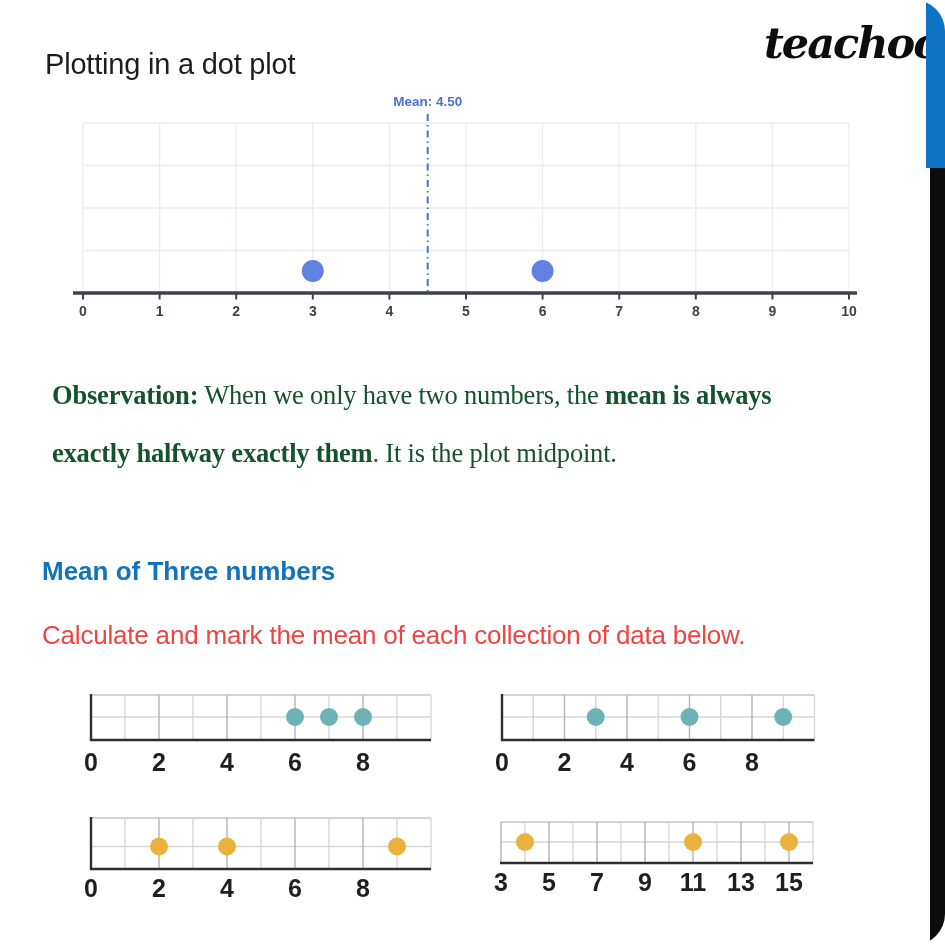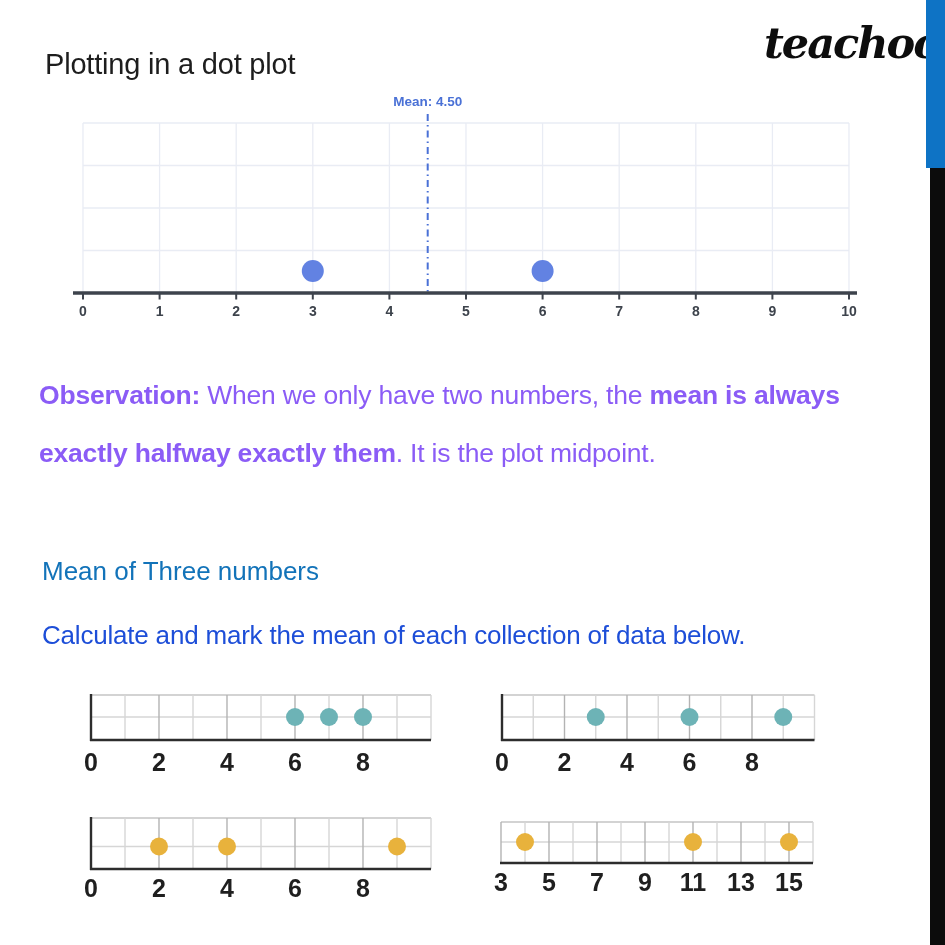--- a/index.html
+++ b/index.html
@@ -1,26 +1,26 @@
 <!DOCTYPE html>
 <html><head>
 <meta charset="utf-8">
 <style>
   html,body{margin:0;padding:0;background:#ffffff;}
   .page{position:relative;width:945px;height:945px;background:#ffffff;overflow:hidden;
-        font-family:"Liberation Sans",sans-serif;}
+        font-family:"Liberation Sans",sans-serif;border-radius:31px;}
   .page-title{position:absolute;left:45px;top:48px;font-size:29px;color:#1d1d1d;letter-spacing:-0.2px;}
   .brand-logo{position:absolute;left:764px;top:18px;font-family:"DejaVu Serif",serif;
         font-style:italic;font-weight:bold;font-size:43px;color:#0d0d0d;letter-spacing:-2px;}
   .main-chart{position:absolute;left:65px;top:88px;}
-  .observation{position:absolute;left:39px;top:366px;width:885px;margin:0;
-        font-size:26.5px;line-height:58px;color:#8b5cf6;letter-spacing:-0.2px;}
+  .observation{position:absolute;left:52px;top:366px;width:885px;margin:0;
+        font-size:26.5px;line-height:58px;color:#14532d;letter-spacing:-0.2px;font-family:Liberation Serif, serif;}
   .observation .line{display:block;}
-  .section-heading{position:absolute;left:42px;top:556px;font-size:26px;font-weight:normal;color:#1273b9;}
-  .section-instruction{position:absolute;left:42px;top:620px;font-size:26px;color:#1d4ed8;letter-spacing:-0.2px;}
+  .section-heading{position:absolute;left:42px;top:556px;font-size:26px;font-weight:bold;color:#1273b9;}
+  .section-instruction{position:absolute;left:42px;top:620px;font-size:26px;color:#ef4444;letter-spacing:-0.2px;}
   .mini-chart{position:absolute;}
   #chart-a{left:75px;top:688px;}
   #chart-b{left:488px;top:688px;}
   #chart-c{left:75px;top:812px;}
   #chart-d{left:488px;top:812px;}
   .edge-bar-blue{position:absolute;right:0;top:0;width:19px;height:168px;}
   .edge-bar-black{position:absolute;right:0;top:168px;width:15px;height:777px;}
 </style>
 </head>
 <body>

